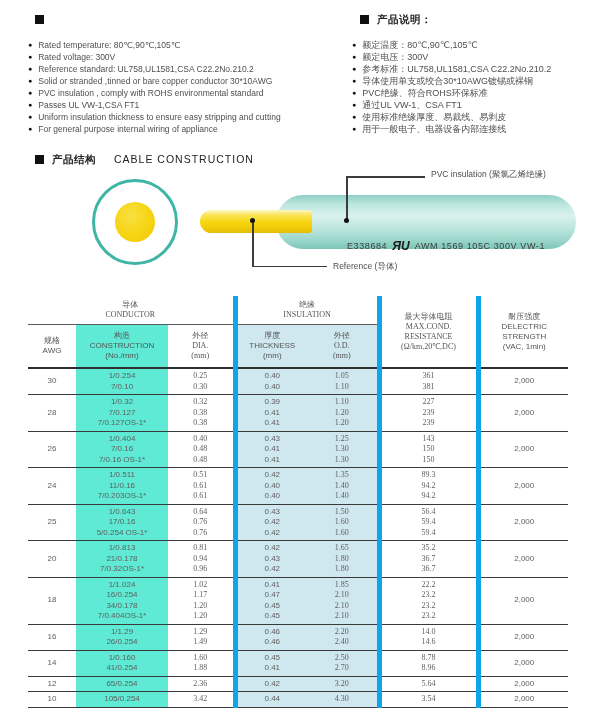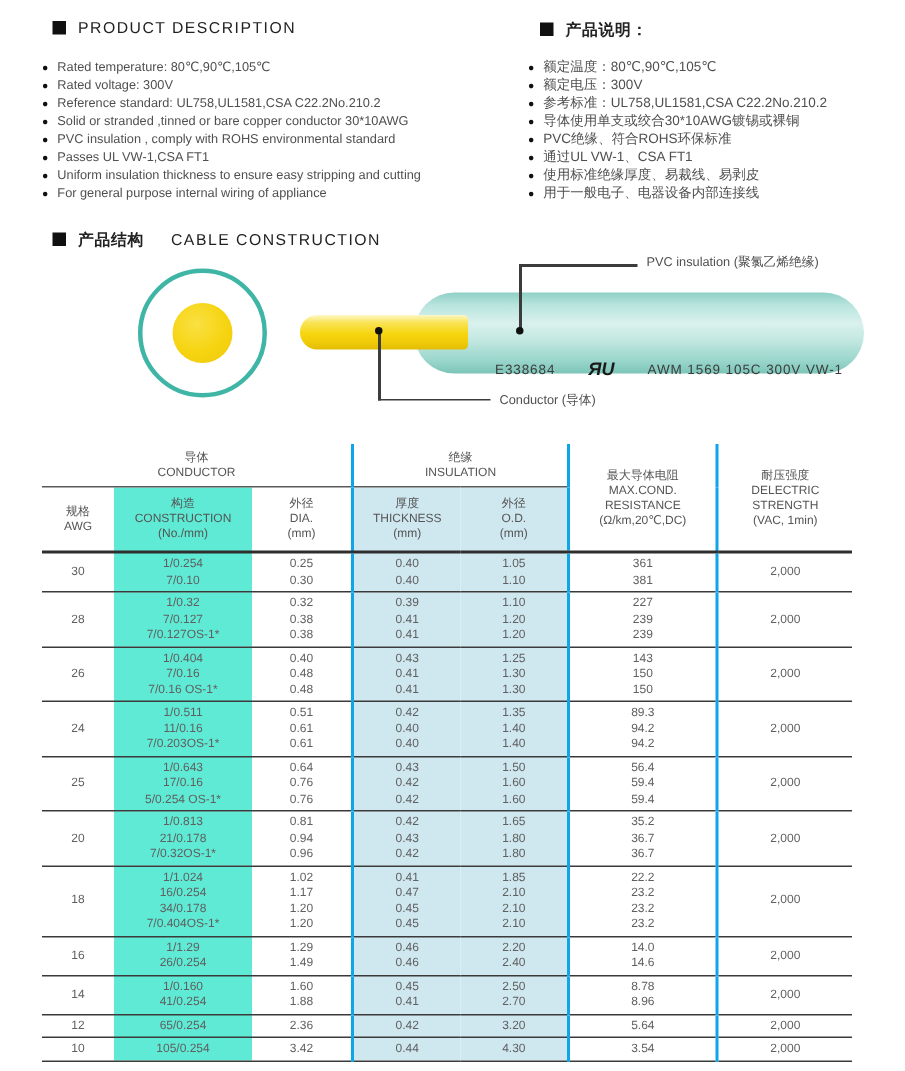--- a/index.html
+++ b/index.html
@@ -19,51 +19,51 @@
   .bullets{font-size:8.5px;line-height:11.5px;color:#4f4f4f;white-space:nowrap;}
   .bullets.cn-list{font-size:9px;}
   .bullet-item .bullet{font-size:7px;color:#101010;margin-right:6px;vertical-align:0.5px;}
   
   .cross-section{left:92px;top:179px;width:80px;height:80px;border:3px solid #3fb5a6;border-radius:50%;background:#fff;}
   .cross-core{position:absolute;left:20px;top:20px;width:40px;height:40px;border-radius:50%;
     background:radial-gradient(circle at 40% 35%,#fae043 0%,#f6d411 55%,#eec90c 100%);}
   .insulation-body{left:276px;top:195px;width:300px;height:54px;border-radius:27px;z-index:2;
     background:linear-gradient(180deg,#8fcfc6 0%,#b9e5de 16%,#daf1ed 38%,#c3e8e1 58%,#9ad6cb 84%,#7cc5b8 100%);
     display:flex;align-items:center;justify-content:center;padding-left:40px;box-sizing:border-box;}
-  .marking{font-size:9px;color:#3c3c3c;letter-spacing:0.6px;white-space:nowrap;display:flex;align-items:center;gap:22px;margin-top:47px;}
+  .marking{font-size:9px;color:#3c3c3c;letter-spacing:0.6px;white-space:nowrap;display:flex;align-items:center;gap:5px;margin-top:47px;}
   .ul-logo{font-weight:bold;font-style:italic;font-size:12px;color:#1a1a1a;letter-spacing:0;}
   .conductor-body{left:200px;top:210px;width:112px;height:23px;z-index:3;
     border-radius:11.5px 3px 3px 11.5px;
     background:linear-gradient(180deg,#fdf8c8 0%,#f9e457 22%,#f6d50e 55%,#efca08 80%,#e3bd06 100%);}
   .leader{background:#3c3c3c;z-index:4;}
   .leader-dot{width:5px;height:5px;border-radius:50%;background:#101010;z-index:5;}
   .diagram-label{font-size:8.5px;color:#4f4f4f;white-space:nowrap;z-index:5;}
   
   table.spec{left:28px;top:296px;width:540px;position:absolute;border-collapse:collapse;table-layout:fixed;}
   table.spec th,table.spec td{
     font-weight:normal;text-align:center;vertical-align:middle;
     white-space:pre-line;font-size:8px;color:#606060;padding:2px 0;line-height:10.5px;
   }
   table.spec th{color:#555;line-height:10px;}
   col.c-awg{width:48px;}col.c-con{width:92px;}col.c-dia{width:67px;}
   col.c-th{width:72px;}col.c-od{width:72px;}col.c-res{width:99px;}col.c-str{width:90px;}
-  .v-thick{border-right:2px solid #0ea5e9;}
+  .v-thick{border-right:5px solid #0ea5e9;font-family:Liberation Serif, serif;}
   tr.group-row th{height:24px;}
   tr.group-row .grp{border-bottom:1.5px solid #5a5a5a;}
   tr.sub-row th{height:38px;border-bottom:2px solid #2e2e2e;}
   th.rowspan2{border-bottom:2px solid #2e2e2e;}
   tbody tr{border-bottom:1.5px solid #3a3a3a;}
   .bg-yellow{background:#5eead4;}
   .bg-blue{background:#cfe7ef;margin-top:28px;}
 </style>
 </head>
 <body>
 
 <div class="abs sec-header" style="left:35px;top:13px;">
-  <span class="sq"></span><span>PRODUCT DESCRIPTION</span>
+  <span class="sq"></span>
 </div>
 <div class="abs bullets" style="left:28px;top:39px;width:322px;">
     <div class="bullet-item"><span class="bullet">●</span><span>Rated temperature: 80℃,90℃,105℃</span></div>
     <div class="bullet-item"><span class="bullet">●</span><span>Rated voltage: 300V</span></div>
     <div class="bullet-item"><span class="bullet">●</span><span>Reference standard: UL758,UL1581,CSA C22.2No.210.2</span></div>
     <div class="bullet-item"><span class="bullet">●</span><span>Solid or stranded ,tinned or bare copper conductor 30*10AWG</span></div>
     <div class="bullet-item"><span class="bullet">●</span><span>PVC insulation , comply with ROHS environmental standard</span></div>
     <div class="bullet-item"><span class="bullet">●</span><span>Passes UL VW-1,CSA FT1</span></div>
     <div class="bullet-item"><span class="bullet">●</span><span>Uniform insulation thickness to ensure easy stripping and cutting</span></div>
     <div class="bullet-item"><span class="bullet">●</span><span>For general purpose internal wiring of appliance</span></div>
@@ -101,21 +101,21 @@
 <div class="abs conductor-body"></div>
 
 <div class="abs leader-dot" style="left:344px;top:218px;"></div>
 <div class="abs leader" style="left:346px;top:176px;width:1.5px;height:44px;"></div>
 <div class="abs leader" style="left:346px;top:176px;width:79px;height:1.5px;"></div>
 <div class="abs diagram-label" style="left:431px;top:169px;">PVC insulation (聚氯乙烯绝缘)</div>
 
 <div class="abs leader-dot" style="left:250px;top:218px;"></div>
 <div class="abs leader" style="left:252px;top:222px;width:1.5px;height:45px;"></div>
 <div class="abs leader" style="left:252px;top:265.5px;width:75px;height:1.5px;"></div>
-<div class="abs diagram-label" style="left:333px;top:261px;">Conductor (导体)</div>
+<div class="abs diagram-label" style="left:333px;top:261px;">Reference (导体)</div>
 
 <table class="spec">
   <colgroup>
     <col class="c-awg">
       <col class="c-con">
       <col class="c-dia">
     <col class="c-th">
       <col class="c-od">
       <col class="c-res">
       <col class="c-str">

